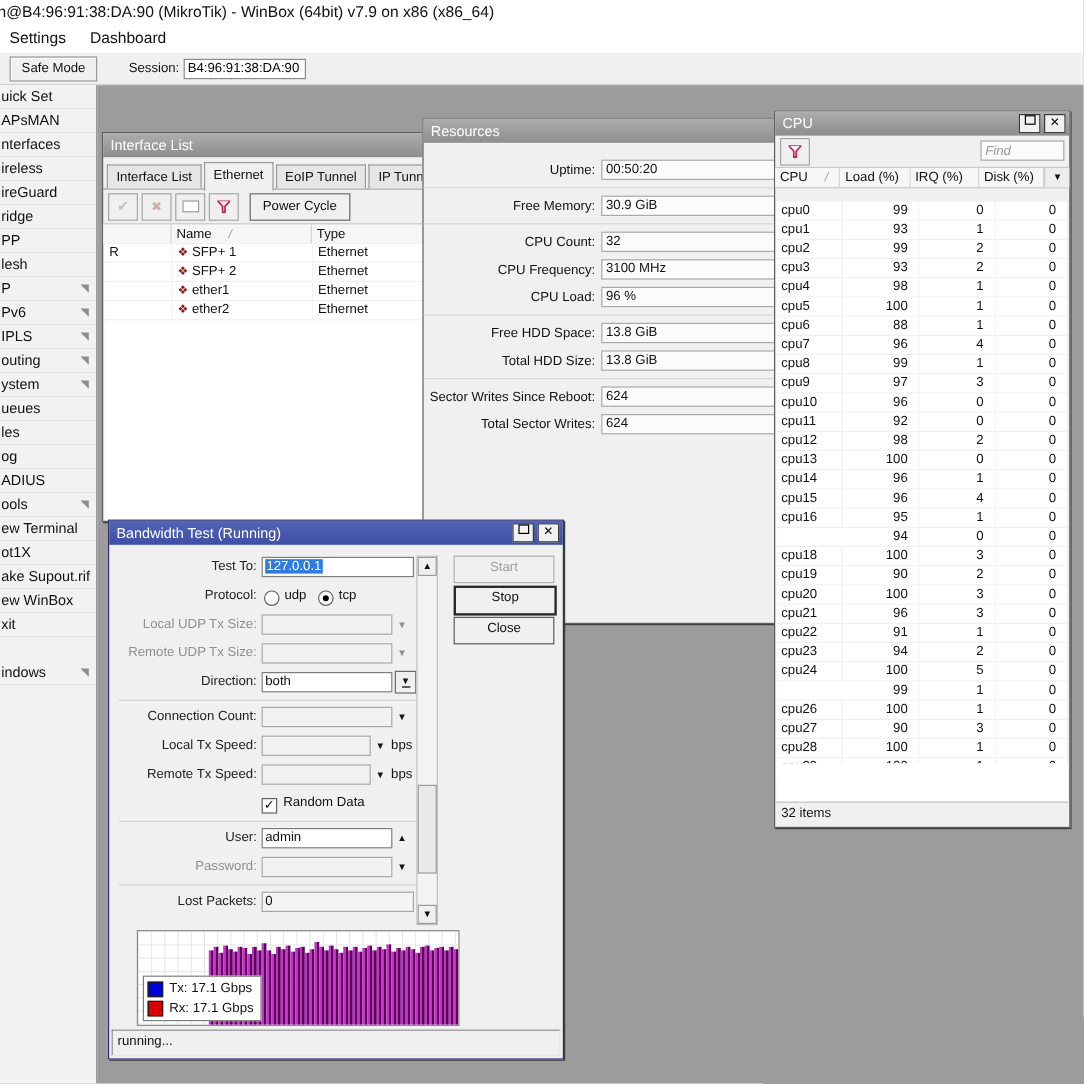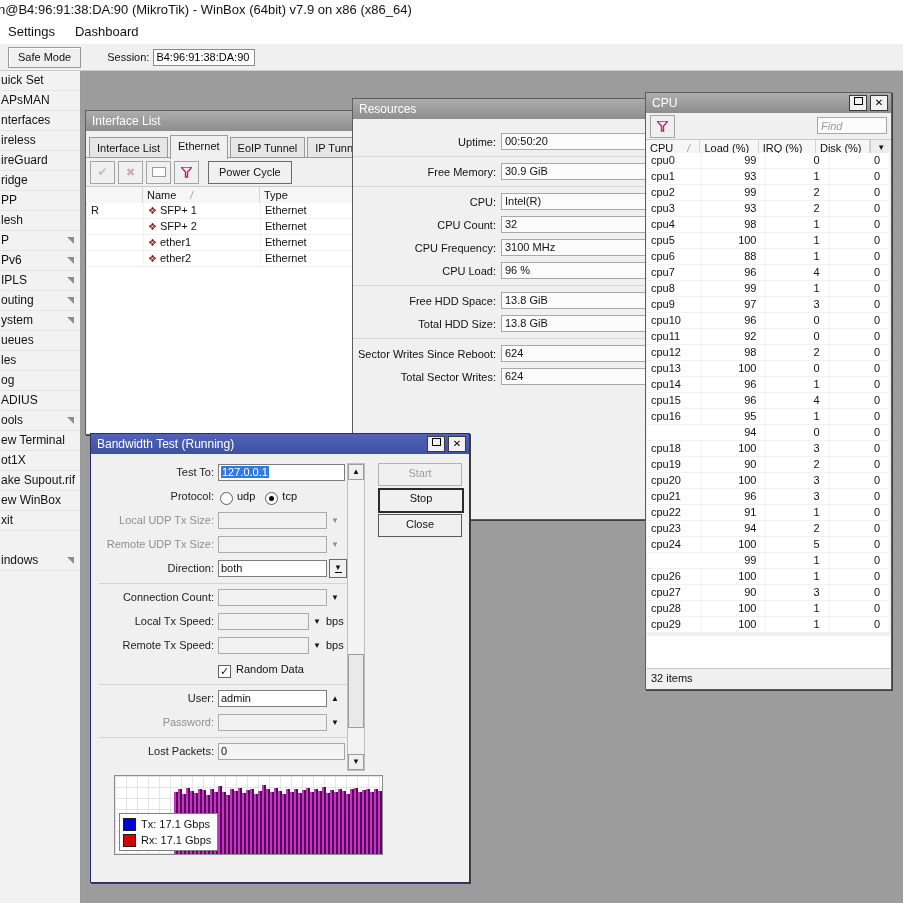--- a/index.html
+++ b/index.html
@@ -65,21 +65,21 @@
            padding:0 3px;white-space:nowrap;}
   
   .cpu-toolbar{display:flex;align-items:center;height:26px;padding:0 4px;position:relative;}
   .find-input{position:absolute;right:4px;top:4px;width:62px;height:15px;border:1px solid #a8a8a8;
               background:#fbfbfb;font-family:"Liberation Sans",sans-serif;font-size:11px;padding:0 3px;}
   .find-input::placeholder{font-style:italic;color:#9a9a9a;}
   .cpu-head{display:flex;height:16px;line-height:16px;background:#f6f6f6;
             border-top:1px solid #c9c9c9;border-bottom:1px solid #c9c9c9;}
   .cpu-head .c{border-right:1px solid #d4d4d4;padding-left:4px;white-space:nowrap;overflow:hidden;}
   .dd-btn{width:21px;text-align:center;font-size:8px;background:#ededed;border-left:1px solid #c9c9c9;}
-  .cpu-body{position:absolute;left:1px;right:1px;top:60px;height:480px;background:#fff;overflow:hidden;}
+  .cpu-body{position:absolute;left:1px;right:1px;top:75px;height:480px;background:#fff;overflow:hidden;}
   .cpu-row{display:flex;height:15px;line-height:15px;border-bottom:1px solid #f0f0f0;background:#fff;}
   .cpu-row .c{border-right:1px solid #f2f2f2;white-space:nowrap;overflow:hidden;}
   .cpu-row .name{padding-left:4px;}
   .cpu-row .num{text-align:right;padding-right:9px;}
   .cpu-fill{position:absolute;left:1px;right:1px;top:543px;bottom:21px;background:#fff;}
   .cpu-status{position:absolute;left:1px;right:1px;bottom:1px;height:19px;line-height:19px;
               padding-left:4px;background:#f0f0f0;border-top:1px solid #c2c2c2;}
   
   .bt{border:1px solid #2c2c6e;}
   .bt-form{position:absolute;left:8px;top:26px;width:254px;}
@@ -243,24 +243,20 @@
         </div>
       </div>
       <div class="res-group">
         <div class="res-row">
           <div class="res-lbl">Free Memory:</div>
           <div class="res-val">30.9 GiB</div>
         </div>
       </div>
       <div class="res-group">
         <div class="res-row">
-          <div class="res-lbl">CPU:</div>
-          <div class="res-val">Intel(R)</div>
-        </div>
-        <div class="res-row">
           <div class="res-lbl">CPU Count:</div>
           <div class="res-val">32</div>
         </div>
         <div class="res-row">
           <div class="res-lbl">CPU Frequency:</div>
           <div class="res-val">3100 MHz</div>
         </div>
         <div class="res-row">
           <div class="res-lbl">CPU Load:</div>
           <div class="res-val">96 %</div>
@@ -683,13 +679,14 @@
         <span>Tx:</span>&nbsp;
         <span>17.1 Gbps</span>
       </div>
       <div class="leg-row">
         <span class="swatch rx"></span>
         <span>Rx:</span>&nbsp;
         <span>17.1 Gbps</span>
       </div>
     </div>
   </div>
+  <div class="bt-status">running...</div>
 </div>
 
 </body></html>

